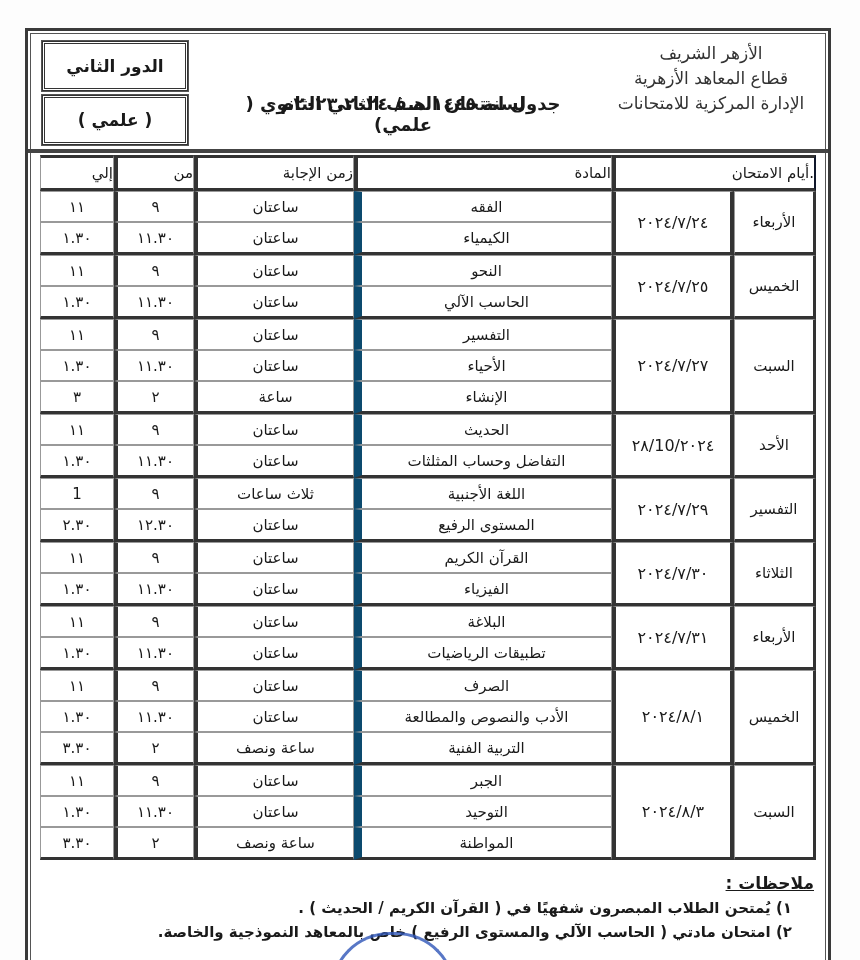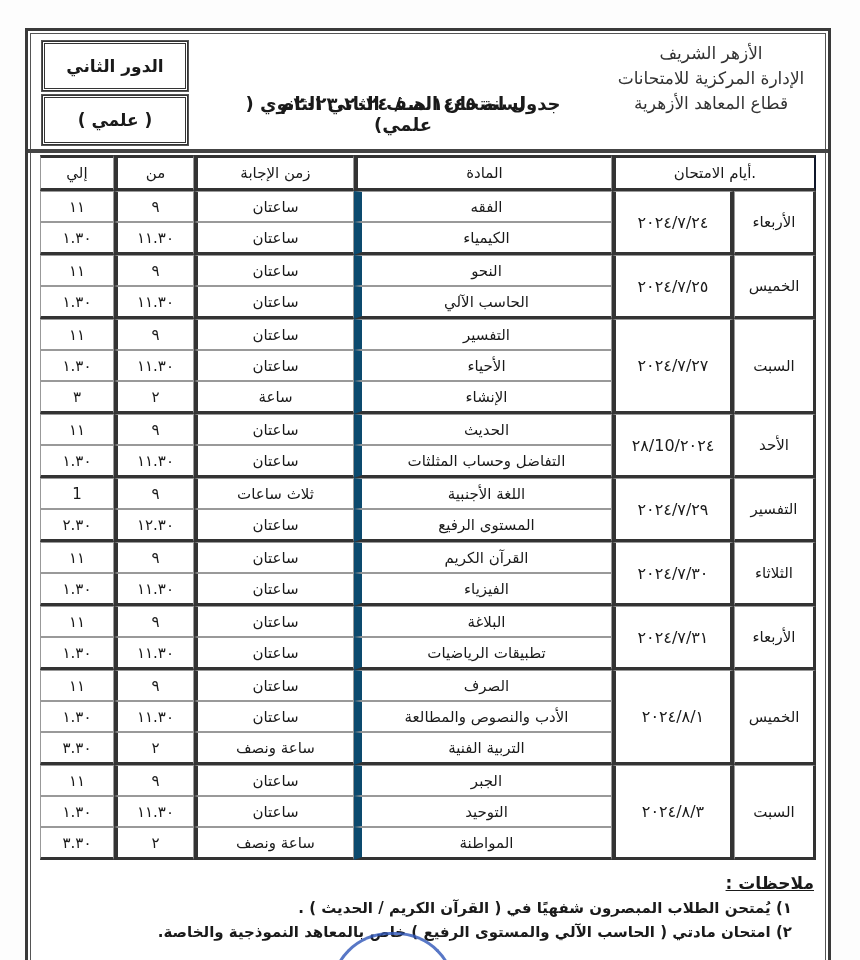--- a/index.html
+++ b/index.html
@@ -18,21 +18,21 @@
   .t2 { top:62px; font-size:18px; }
   .logo { position:absolute; right:12px; top:10px; width:210px; text-align:center; direction:rtl;
           font-family:"DejaVu Serif", serif; color:#333; font-size:17px; line-height:25px; letter-spacing:0; }
   .logo div { white-space:nowrap; }
   .hdr-line { position:absolute; left:0; top:118px; width:800px; height:4px; background:#444; }
 
   
   .tbl { position:absolute; left:12px; top:124px; width:776px; direction:rtl; }
   table { border-collapse:separate; border-spacing:0; width:776px; table-layout:fixed; }
   td, th { text-align:center; font-size:15px; padding:0; height:29px; border:1px solid #999; }
-  th { font-weight:normal; height:30px; border-top:3px solid #333; border-bottom:3px solid #333; }
+  th { font-weight:normal; height:30px; border-top:3px solid #333; border-bottom:3px solid #333;text-align:right; }
   td.day, td.date { font-size:15px; border-bottom:3px solid #333; }
   td.date { font-size:16px; border-left:4px solid #333; border-right:4px solid #333; }
   td.day { border-right:3px solid #333; }
   tr.last td { border-bottom:3px solid #333; }
   td.subj { border-left:8px solid #0c4a6e; }
   td.dur { border-left:4px solid #333; }
   td.from { border-left:4px solid #333; }
   th.h-subj, th.h-dur, th.h-from { border-left:4px solid #333; }
   th.h-days { border-left:4px solid #333; border-right:2px solid #0f172a; }
 
@@ -47,22 +47,22 @@
 <body>
 
 <div class="page">
   <div class="hdr">
     <div class="box box1">الدور الثاني</div>
     <div class="box box2">( علمي )</div>
     <div class="title t1">جدول امتحان الصف الثاني الثانوي ( علمي)</div>
     <div class="title t2">لسنة ١٤٤٥ هـ / ٢٠٢٣.٢٠٢٤م</div>
     <div class="logo">
       <div>الأزهر الشريف</div>
+      <div>قطاع المعاهد الأزهرية</div>
       <div>الإدارة المركزية للامتحانات</div>
-      <div>قطاع المعاهد الأزهرية</div>
     </div>
     <div class="hdr-line"></div>
   </div>
 
   <div class="tbl">
     <table>
       <colgroup>
         <col style="width:82px">
           <col style="width:122px">
           <col style="width:258px">

